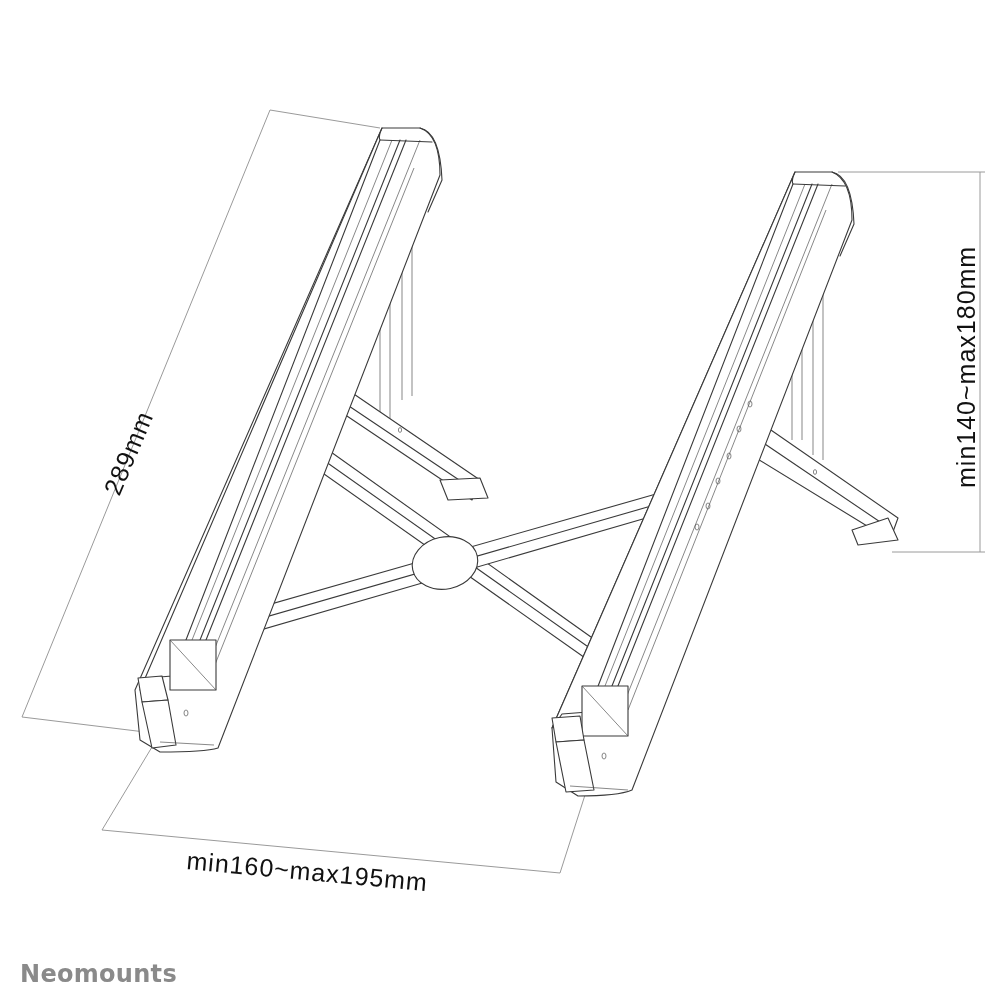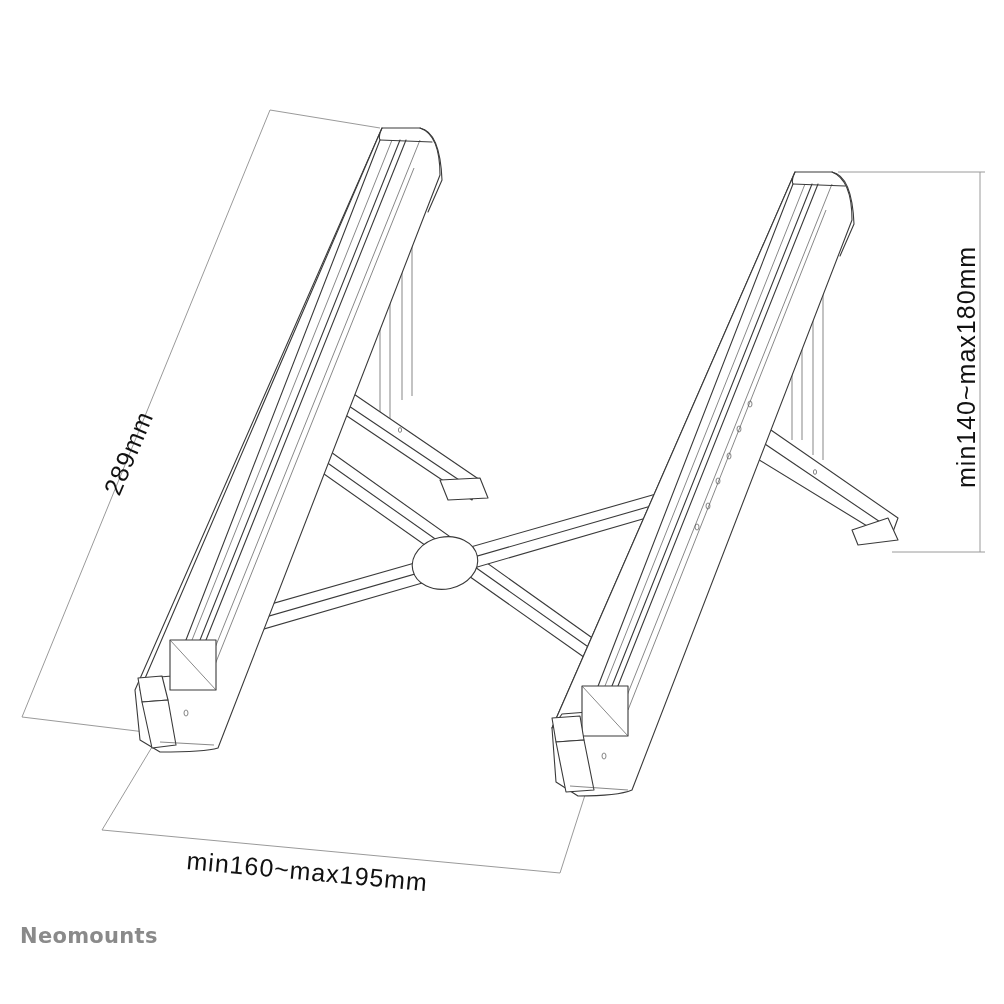--- a/index.html
+++ b/index.html
@@ -3,21 +3,21 @@
 <meta charset="utf-8">
 <style>
   html, body { margin: 0; padding: 0; background: #ffffff; }
   #stage { position: relative; width: 1004px; height: 1004px; background: #ffffff; overflow: hidden; }
   svg.drawing { position: absolute; left: 0; top: 0; width: 1004px; height: 1004px; }
   .ln { fill: none; stroke: #3a3a3a; stroke-width: 1.1; stroke-linejoin: round; stroke-linecap: round; }
   .ln-thin { fill: none; stroke: #555; stroke-width: 0.7; }
   .fillw { fill: #ffffff; stroke: #3a3a3a; stroke-width: 1.1; stroke-linejoin: round; }
   .dim { fill: none; stroke: #9a9a9a; stroke-width: 1; }
   .label { position: absolute; font-family: "Liberation Sans", sans-serif; color: #111; font-size: 25px; letter-spacing: 1px; white-space: nowrap; transform-origin: 0 0; }
-  .brand { position: absolute; left: 20px; top: 924px; font-family: "DejaVu Sans", sans-serif; font-weight: bold; font-size: 21px; color: #8a8a8a; letter-spacing: 0.3px; }
+  .brand { position: absolute; left: 20px; top: 960px; font-family: "DejaVu Sans", sans-serif; font-weight: bold; font-size: 24px; color: #8a8a8a; letter-spacing: 0.3px; }
 </style>
 </head>
 <body>
 
 <div id="stage">
   <svg class="drawing" viewBox="0 0 1004 1004">
 
     <g>
 
       <line class="dim" x1="270" y1="110" x2="380" y2="128"></line>

